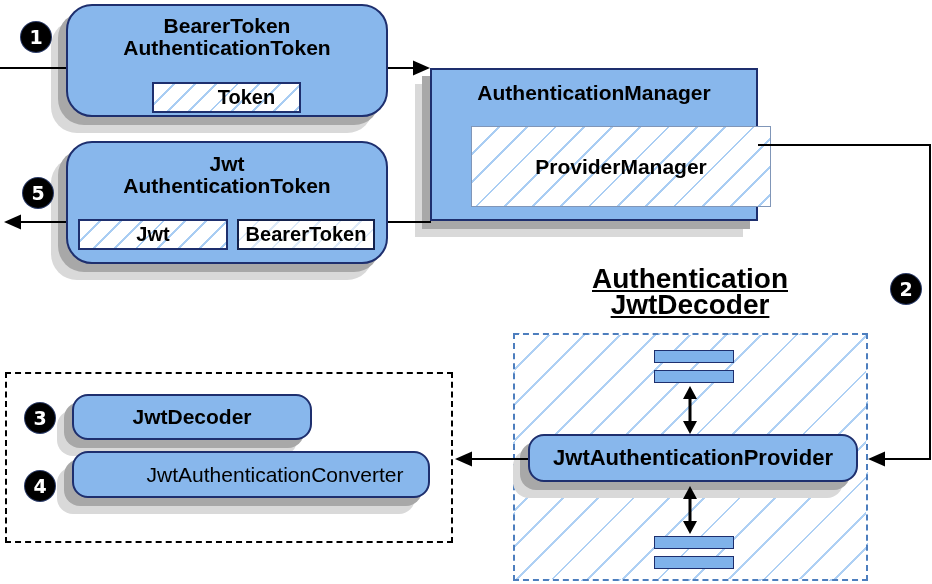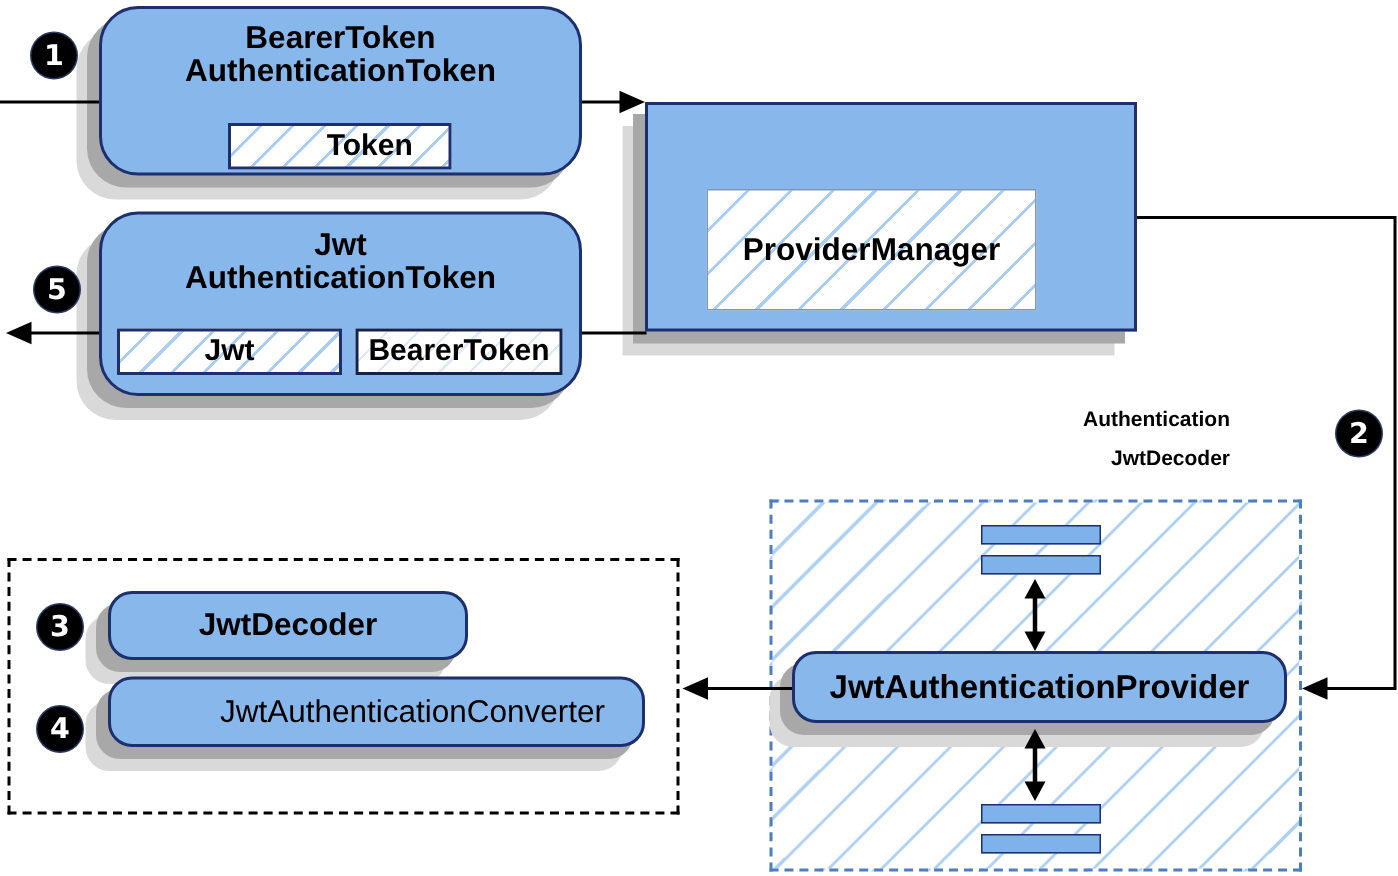--- a/index.html
+++ b/index.html
@@ -40,21 +40,21 @@
     box-sizing:border-box;z-index:2;
   }
   
   .marker{
     position:absolute;width:30px;height:30px;border-radius:50%;background:#000;color:#fff;
     display:flex;align-items:center;justify-content:center;
     font-family:"DejaVu Sans",sans-serif;font-weight:bold;font-size:19px;z-index:6;
     box-shadow:0 0 0 1px #2a3a66;
   }
   .grouplabel{
-    position:absolute;text-align:right;font-weight:bold;font-size:14px;line-height:26px;z-index:2;
+    position:absolute;text-align:center;font-weight:bold;font-size:28px;line-height:26px;z-index:2;text-decoration:underline;
   }
   .centered-flex{display:flex;align-items:center;justify-content:center;border-radius:16px;}
   #connectors{position:absolute;left:0;top:0;z-index:5;pointer-events:none;}
   .titleblock{position:absolute;left:0;right:0;}
 </style>
 </head>
 <body>
 
 <div id="canvas">
 
@@ -74,21 +74,24 @@
 
   <div class="bluebox rounded" style="left:66px;top:4px;width:322px;height:113px;">
     <div class="titleblock" style="top:9px;">
       <div class="boxtitle">BearerToken</div>
       <div class="boxtitle">AuthenticationToken</div>
     </div>
     <div class="chip" style="left:84px;top:76px;width:149px;height:31px;padding-left:40px;">Token</div>
   </div>
 
   <div class="bluebox" style="left:430px;top:68px;width:328px;height:153px;">
-    <div class="chip thinborder" style="left:39px;top:56px;width:220px;height:81px;">ProviderManager</div>
+    <div class="titleblock" style="top:12px;">
+      <div class="boxtitle">AuthenticationManager</div>
+    </div>
+    <div class="chip thinborder" style="left:39px;top:56px;width:300px;height:81px;">ProviderManager</div>
   </div>
 
   <div class="bluebox rounded" style="left:66px;top:141px;width:322px;height:123px;">
     <div class="titleblock" style="top:10px;">
       <div class="boxtitle">Jwt</div>
       <div class="boxtitle">AuthenticationToken</div>
     </div>
     <div class="chip" style="left:10px;top:76px;width:150px;height:31px;">Jwt</div>
     <div class="chip plainwhite" style="left:169px;top:76px;width:138px;height:31px;">BearerToken</div>
   </div>

